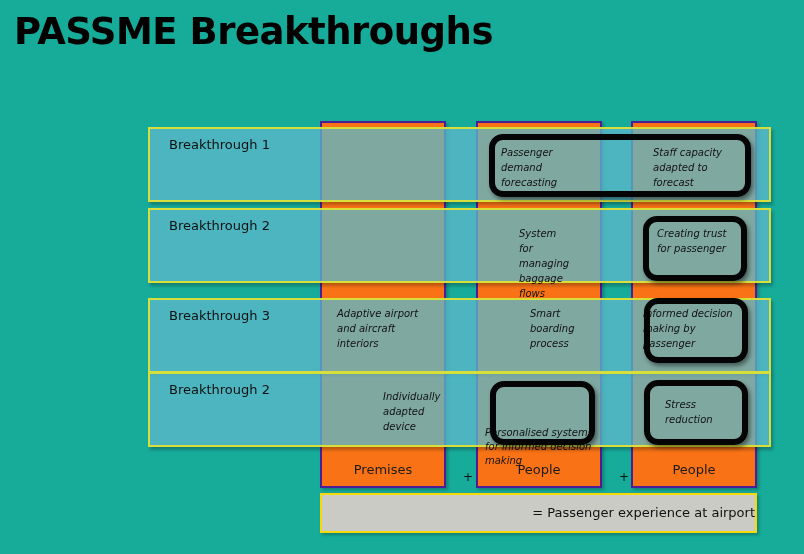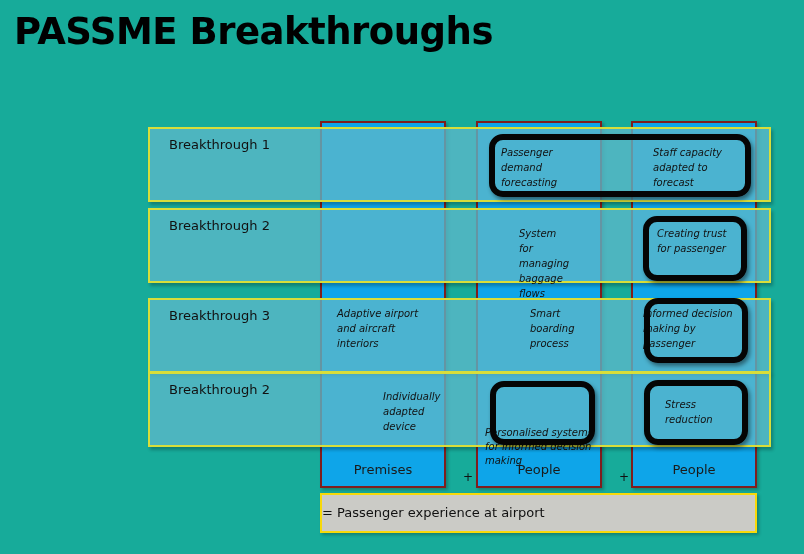--- a/index.html
+++ b/index.html
@@ -8,21 +8,21 @@
     background:#17ab9a;
     font-family:"DejaVu Sans", "Liberation Sans", sans-serif;
   }
   .title {
     position:absolute; left:14px; top:10px;
     font-family:"DejaVu Sans", sans-serif; font-weight:bold;
     font-size:37px; color:#000000; letter-spacing:-0.5px;
   }
   .col {
     position:absolute; top:121px; height:363px; width:122px;
-    background:#0ea5e9; border:2px solid #7f1d1d;
+    background:#f97316; border:2px solid #4c1d95;
     box-shadow:2px 2px 3px rgba(0,0,0,0.25);
   }
   .col-label {
     position:absolute; left:0; right:0; bottom:9px; text-align:center;
     font-size:13px; color:#1a1a1a;
   }
   .row {
     position:absolute; left:148px; width:619px; height:71px;
     background:rgba(92,183,201,0.78);
     border:2.5px solid #d8de3a;
@@ -38,21 +38,21 @@
   }
   .ring {
     position:absolute; border:6px solid #050505; border-radius:14px;
     box-shadow:2px 3px 4px rgba(0,0,0,0.45);
   }
   .plus { position:absolute; top:470px; font-size:12px; color:#111; }
   .result {
     position:absolute; left:320px; top:493px; width:433px; height:36px;
     background:#cbcbc6; border:2.5px solid #f7d90a;
     box-shadow:2px 2px 3px rgba(0,0,0,0.25);
-    text-align:left; line-height:36px; font-size:13px; color:#111;
+    text-align:right; line-height:36px; font-size:13px; color:#111;
   }
 </style>
 </head>
 <body>
 
 <div class="title">PASSME Breakthroughs</div>
 
 <div class="col" style="left:320px;">
   <div class="col-label">Premises</div>
 </div>

